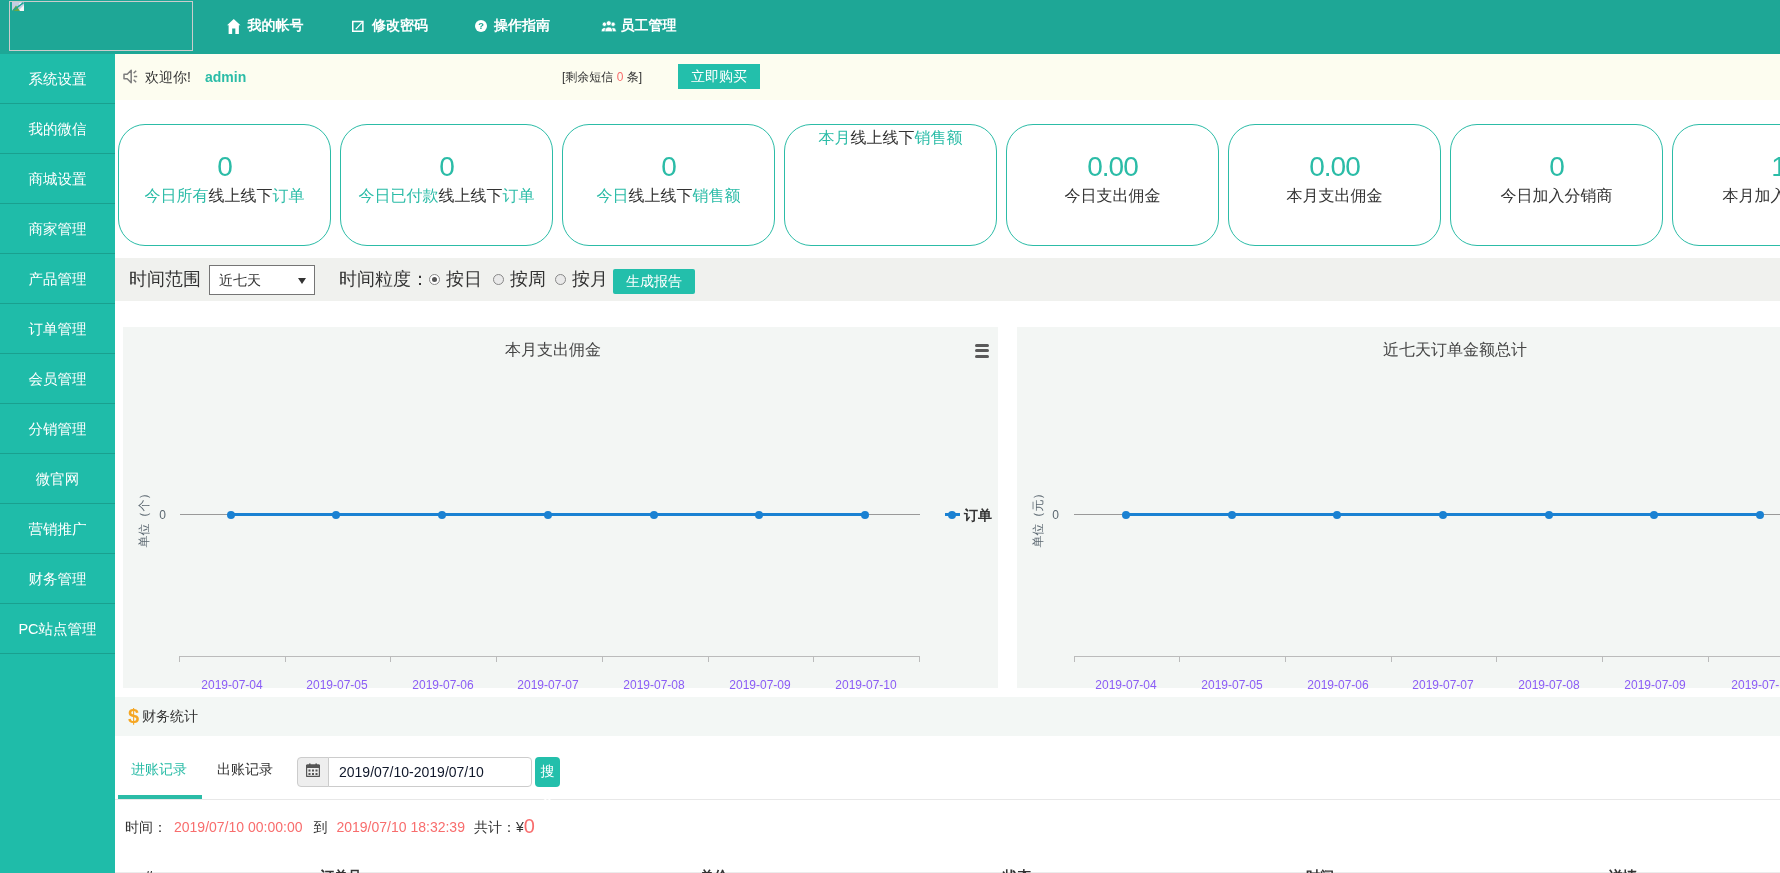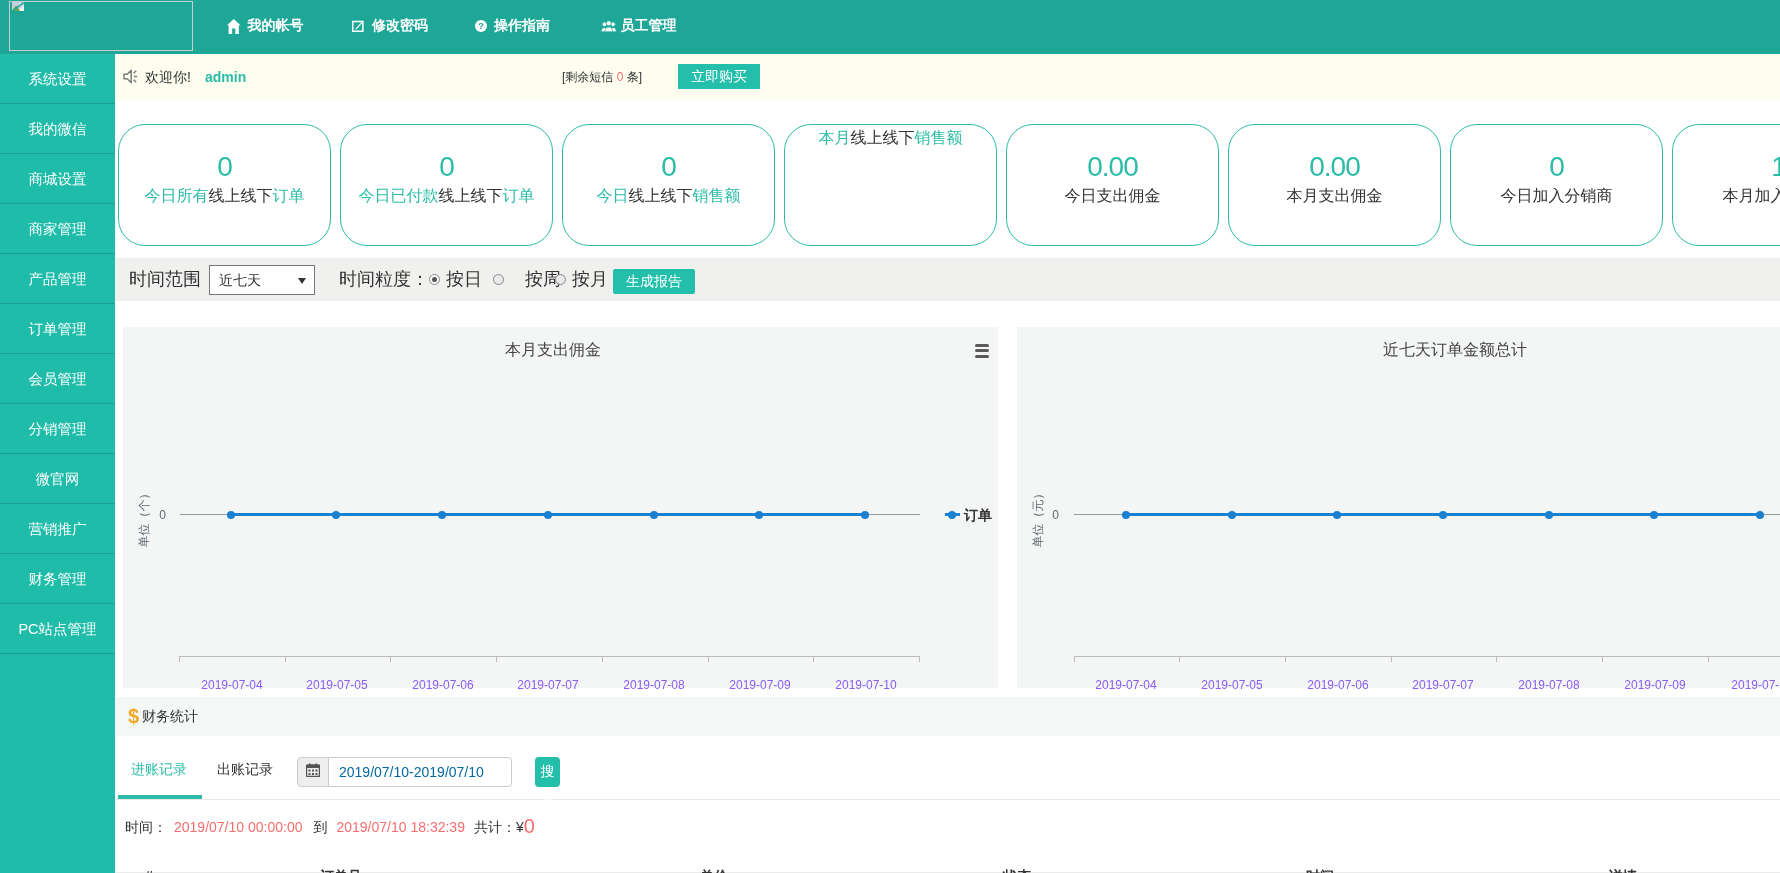--- a/index.html
+++ b/index.html
@@ -60,21 +60,21 @@
 #finband { position:absolute; left:115px; top:697px; width:1665px; height:39px; background:#f3f7f5; line-height:39px; }
 #finband .dollar { position:absolute; left:13px; top:0; color:#f5a623; font-size:20px; font-weight:bold; }
 #finband .fintxt { position:absolute; left:27px; top:0; color:#333; font-size:14px; }
 
 
 #tabs { position:absolute; left:115px; top:736px; width:1665px; height:64px; background:#fff; border-bottom:1px solid #e8e8e8; }
 .tab1 { position:absolute; left:16px; top:25px; font-size:14px; color:#2bbca7; }
 .tab2 { position:absolute; left:102px; top:25px; font-size:14px; color:#333; }
 .tabline { position:absolute; left:3px; top:59px; width:84px; height:4px; background:#2bbca7; }
 .dateaddon { position:absolute; left:182px; top:21px; width:32px; height:30px; background:#eee; border:1px solid #ccc; border-radius:4px 0 0 4px; text-align:center; line-height:28px; }
-.dateinput { position:absolute; left:213px; top:21px; width:184px; height:30px; background:#fff; border:1px solid #ccc; border-radius:0 4px 4px 0; font-size:14px; color:#0369a1; line-height:28px; padding-left:10px; }
+.dateinput { position:absolute; left:213px; top:21px; width:204px; height:30px; background:#fff; border:1px solid #ccc; border-radius:0 4px 4px 0; font-size:14px; color:#0f172a; line-height:28px; padding-left:10px; }
 #searchbtn { position:absolute; left:420px; top:21px; width:25px; height:30px; background:#23bfab; border-radius:4px; color:#fff; font-size:14px; text-align:center; line-height:29px; }
 
 
 #timerow { position:absolute; left:115px; top:800px; width:1665px; height:53px; background:#fff; font-size:14px; line-height:53px; white-space:nowrap; }
 
 
 .th { position:absolute; top:867.5px; font-size:14px; font-weight:bold; color:#333; transform:translateX(-50%); }
 #tline { position:absolute; left:115px; top:872px; width:1665px; height:2px; background:#ececec; }
 </style>
 </head>
@@ -181,21 +181,21 @@
     <div class="lbl"><span class="dark">本月加入分销商</span></div>
   </div>
 
 <div id="filterband">
   <div class="ft" style="left:14px;">时间范围：</div>
   <div id="rangesel">近七天<div class="arr"></div></div>
   <div class="ft" style="left:224px;">时间粒度：</div>
   <div class="radio checked" style="left:314px;"></div>
   <div class="ft" style="left:331px;">按日</div>
   <div class="radio" style="left:378px;"></div>
-  <div class="ft" style="left:410px;">按周</div>
+  <div class="ft" style="left:395px;">按周</div>
   <div class="radio" style="left:440px;"></div>
   <div class="ft" style="left:457px;">按月</div>
   <div id="genbtn">生成报告</div>
 </div>
 
 <div class="panel" style="left:123px;"></div>
 <div class="ctitle" style="left:505px;">本月支出佣金</div>
 <div class="burger" style="left:975px;">
     <div></div>
     <div></div>

